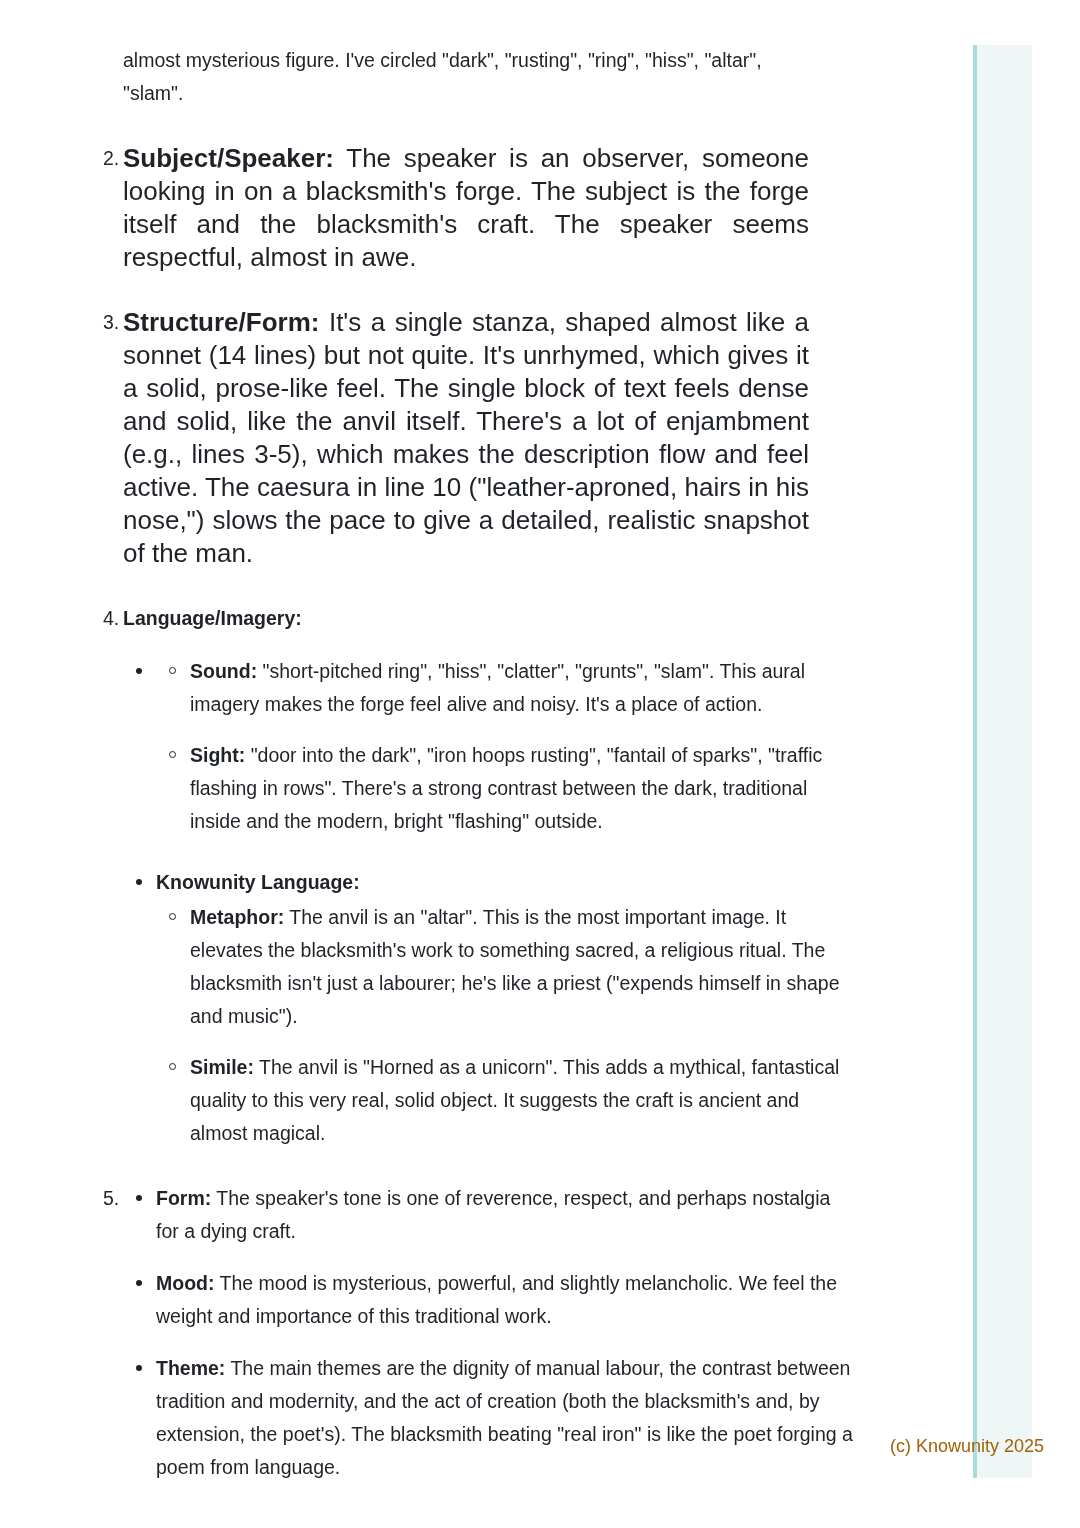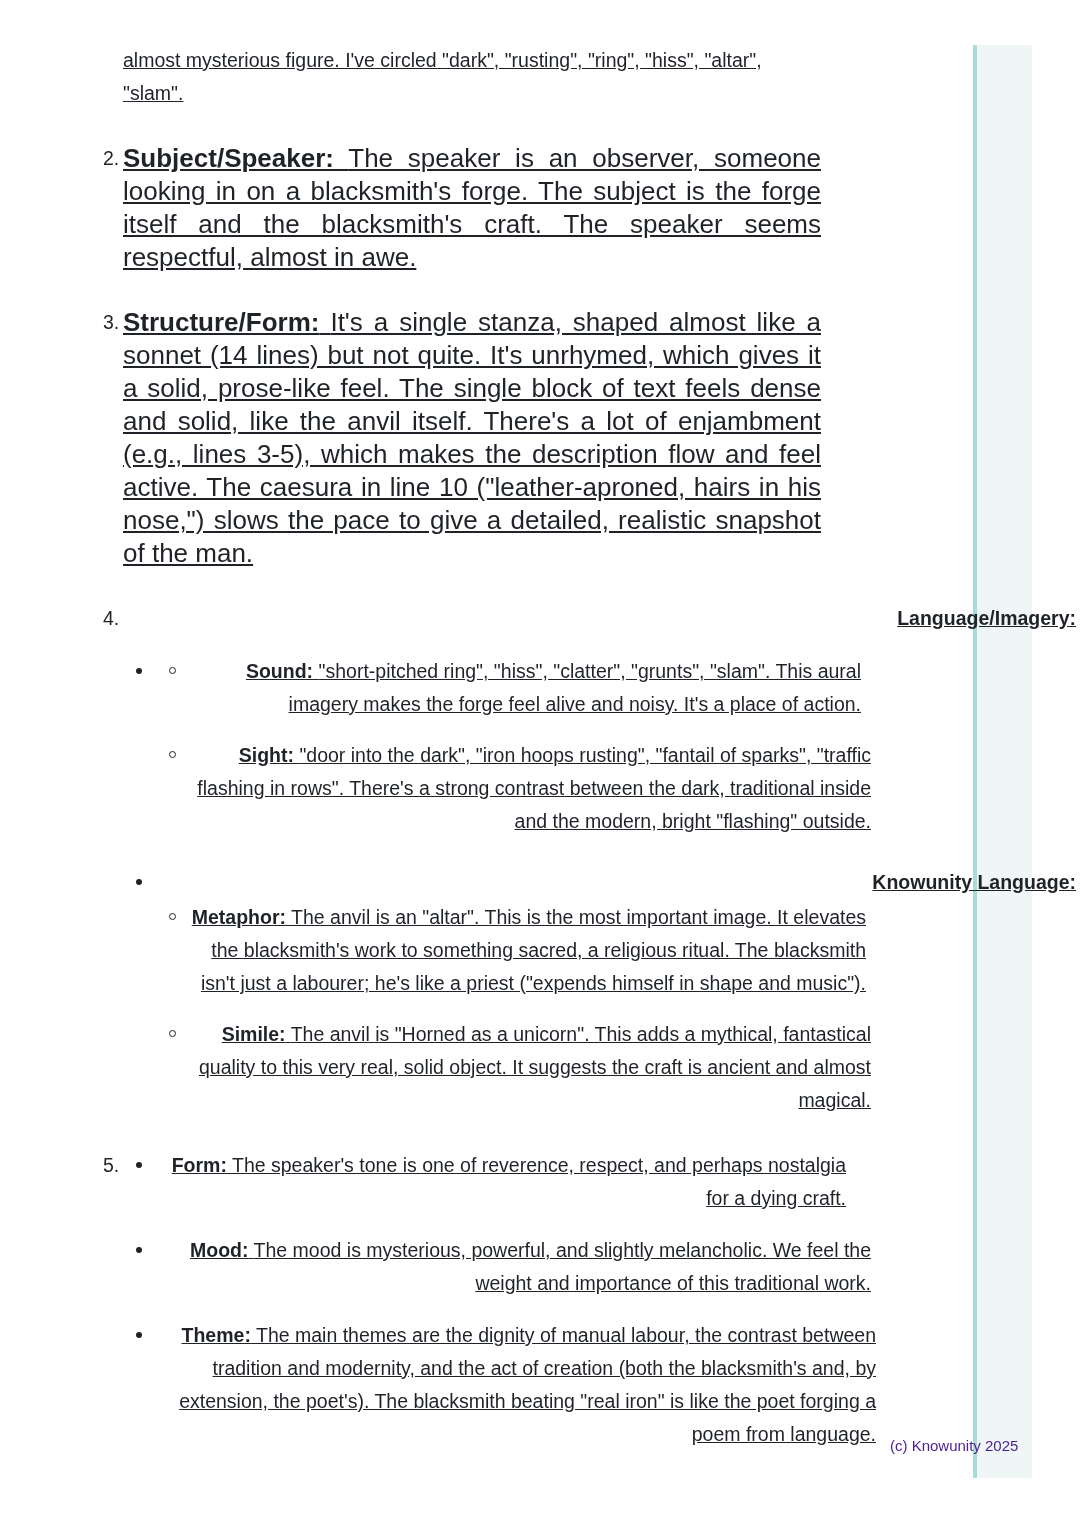--- a/index.html
+++ b/index.html
@@ -26,22 +26,21 @@
     height: 1433px;
     background: #eef7f5;
     border-left: 4px solid #a8dcd8;
   }
 
   #doc {
     position: absolute;
     left: 0;
     top: 0;
     width: 1080px;
-    padding: 44px 4px 0 0;
-    text-decoration: underline;
+    padding: 44px 16px 0 0;
   }
 
   
   ol.num-list {
     list-style: none;
     margin: 0;
     padding: 0;
   }
   ol.num-list > li {
     position: relative;
@@ -60,21 +59,21 @@
     font-size: 26px;
     line-height: 33px;
     text-align: justify;
     text-justify: inter-word;
     padding-right: 255px;
     margin: 0;
   }
   .para-plain {
     font-size: 19.5px;
     line-height: 33px;
-    text-align: right;
+    text-align: left;
     margin: 0;
   }
 
   
   #lead-para {
     padding-left: 123px;
     padding-right: 255px;
     font-size: 19.5px;
     line-height: 33px;
     text-align: justify;
@@ -128,23 +127,23 @@
 
   
   .lvl2-wrap { padding-left: 0px; }
 
   b, strong { font-weight: 700; }
 
   #watermark {
     position: absolute;
     left: 890px;
     top: 1437px;
-    font-size: 15px;
+    font-size: 18px;
     line-height: 18px;
-    color: #4c1d95;
+    color: #a16207;
     white-space: nowrap;
     z-index: 5;
   }
 </style>
 </head>
 <body>
 
 <div id="side-panel"></div>
 
 <div id="doc">

